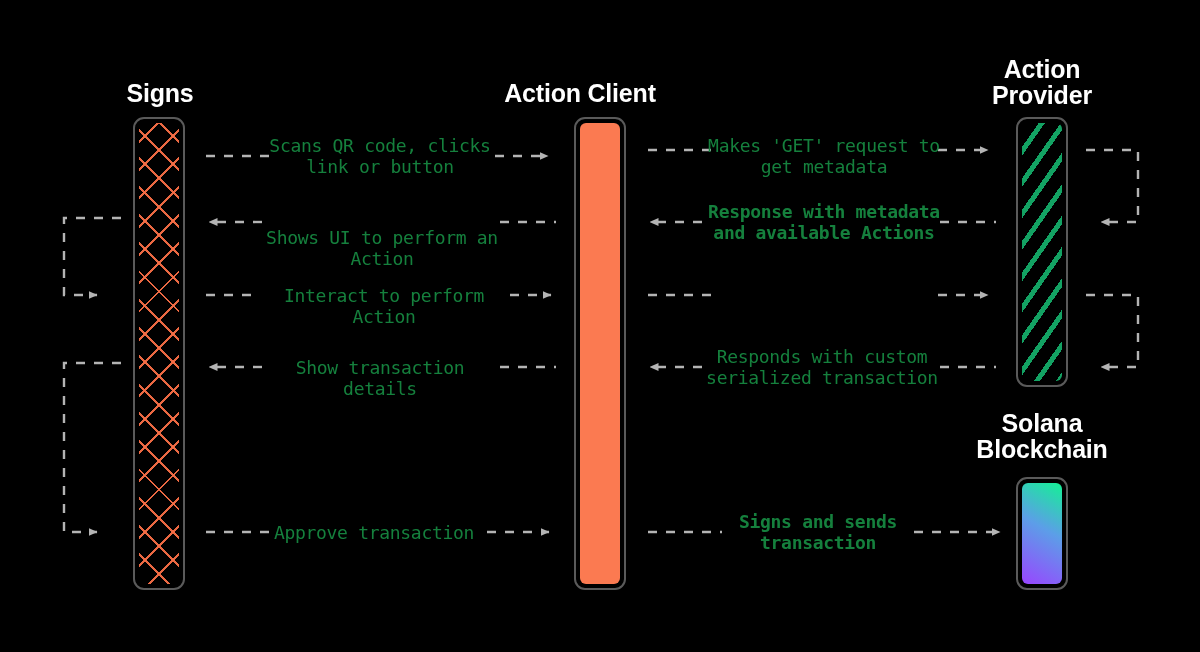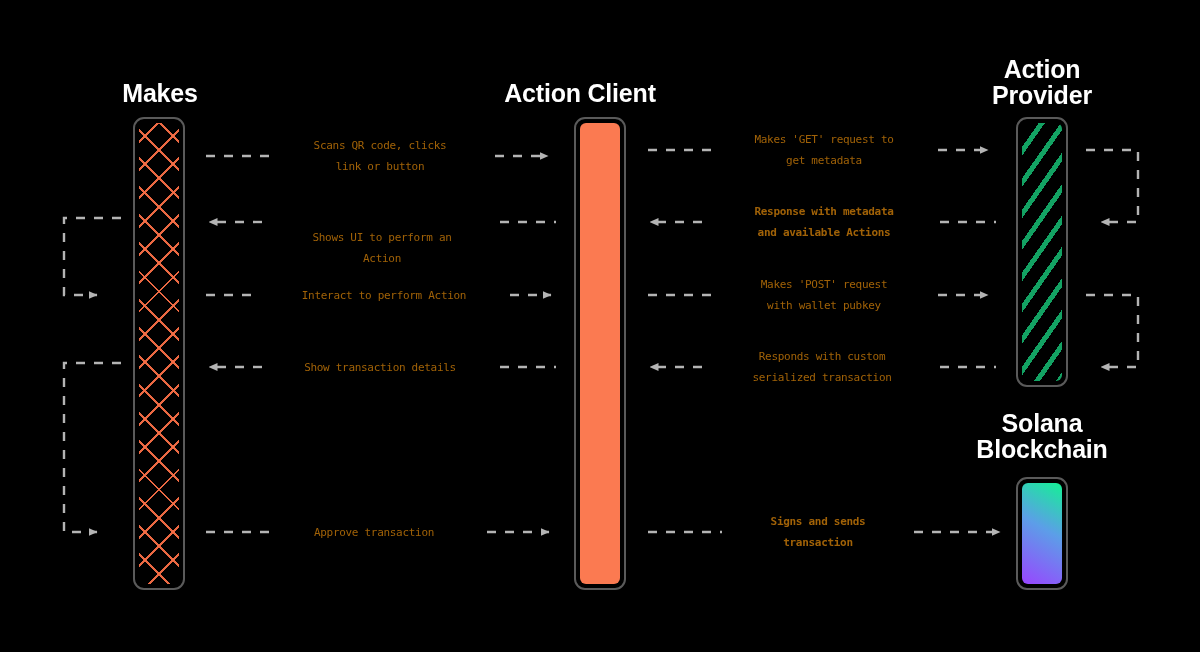--- a/index.html
+++ b/index.html
@@ -66,44 +66,44 @@
     background-image:
       repeating-linear-gradient(-55deg, #13A263 0 4px, #13A263 4px 5px, transparent 5px 18px);
   }
   .fill-solana {
     background: linear-gradient(210deg, #14F195 0%, #5C9EE8 45%, #9945FF 100%);
   }
 
   
   .msg-label {
     position: absolute;
-    color: #a16207;
+    color: #15803d;
     font-family: "DejaVu Sans Mono", monospace;
-    font-size: 11px;
+    font-size: 18px;
     line-height: 21px;
     text-align: center;
     white-space: pre-line;
     letter-spacing: -0.3px;
   }
 
   svg.wires {
     position: absolute;
     left: 0;
     top: 0;
     width: 1200px;
     height: 652px;
     pointer-events: none;
   }
 </style>
 </head>
 <body>
 
 <div id="diagram">
 
-  <div class="actor-title" style="left:80px; top:80px; width:160px;">Makes</div>
+  <div class="actor-title" style="left:80px; top:80px; width:160px;">Signs</div>
 
   <div class="actor-title" style="left:480px; top:80px; width:200px;">Action Client</div>
 
   <div class="actor-title" style="left:962px; top:56px; width:160px;">Action
 Provider</div>
 
   <div class="actor-title" style="left:952px; top:410px; width:180px;">Solana
 Blockchain</div>
 
   <div class="lifeline" style="left:133px; top:117px; width:52px; height:473px;">
@@ -168,33 +168,31 @@
       <path d="M121,363 L64,363 L64,532 L97,532" marker-end="url(#arrowR)"></path>
 
       <path d="M1086,150 L1138,150 L1138,222 L1101,222" marker-end="url(#arrowL)"></path>
       <path d="M1086,295 L1138,295 L1138,367 L1101,367" marker-end="url(#arrowL)"></path>
     </g>
   </svg>
 
   <div class="msg-label" style="left:265px; top:135px; width:230px;">Scans QR code, clicks
 link or button</div>
 
-  <div class="msg-label" style="left:706px; top:129px; width:236px;">Makes 'GET' request to
+  <div class="msg-label" style="left:706px; top:135px; width:236px;">Makes 'GET' request to
 get metadata</div>
 
   <div class="msg-label" style="left:266px; top:201px; width:232px;margin-top:26px;">Shows UI to perform an
 Action</div>
 
   <div class="msg-label" style="left:706px; top:201px; width:236px;font-weight:bold;">Response with metadata
 and available Actions</div>
 
   <div class="msg-label" style="left:256px; top:285px; width:256px;">Interact to perform Action</div>
 
-  <div class="msg-label" style="left:708px; top:274px; width:232px;">Makes 'POST' request
-with wallet pubkey</div>
 
   <div class="msg-label" style="left:258px; top:357px; width:244px;">Show transaction details</div>
 
   <div class="msg-label" style="left:706px; top:346px; width:232px;">Responds with custom
 serialized transaction</div>
 
   <div class="msg-label" style="left:272px; top:522px; width:204px;">Approve transaction</div>
 
   <div class="msg-label" style="left:720px; top:511px; width:196px;font-weight:bold;">Signs and sends
 transaction</div>

